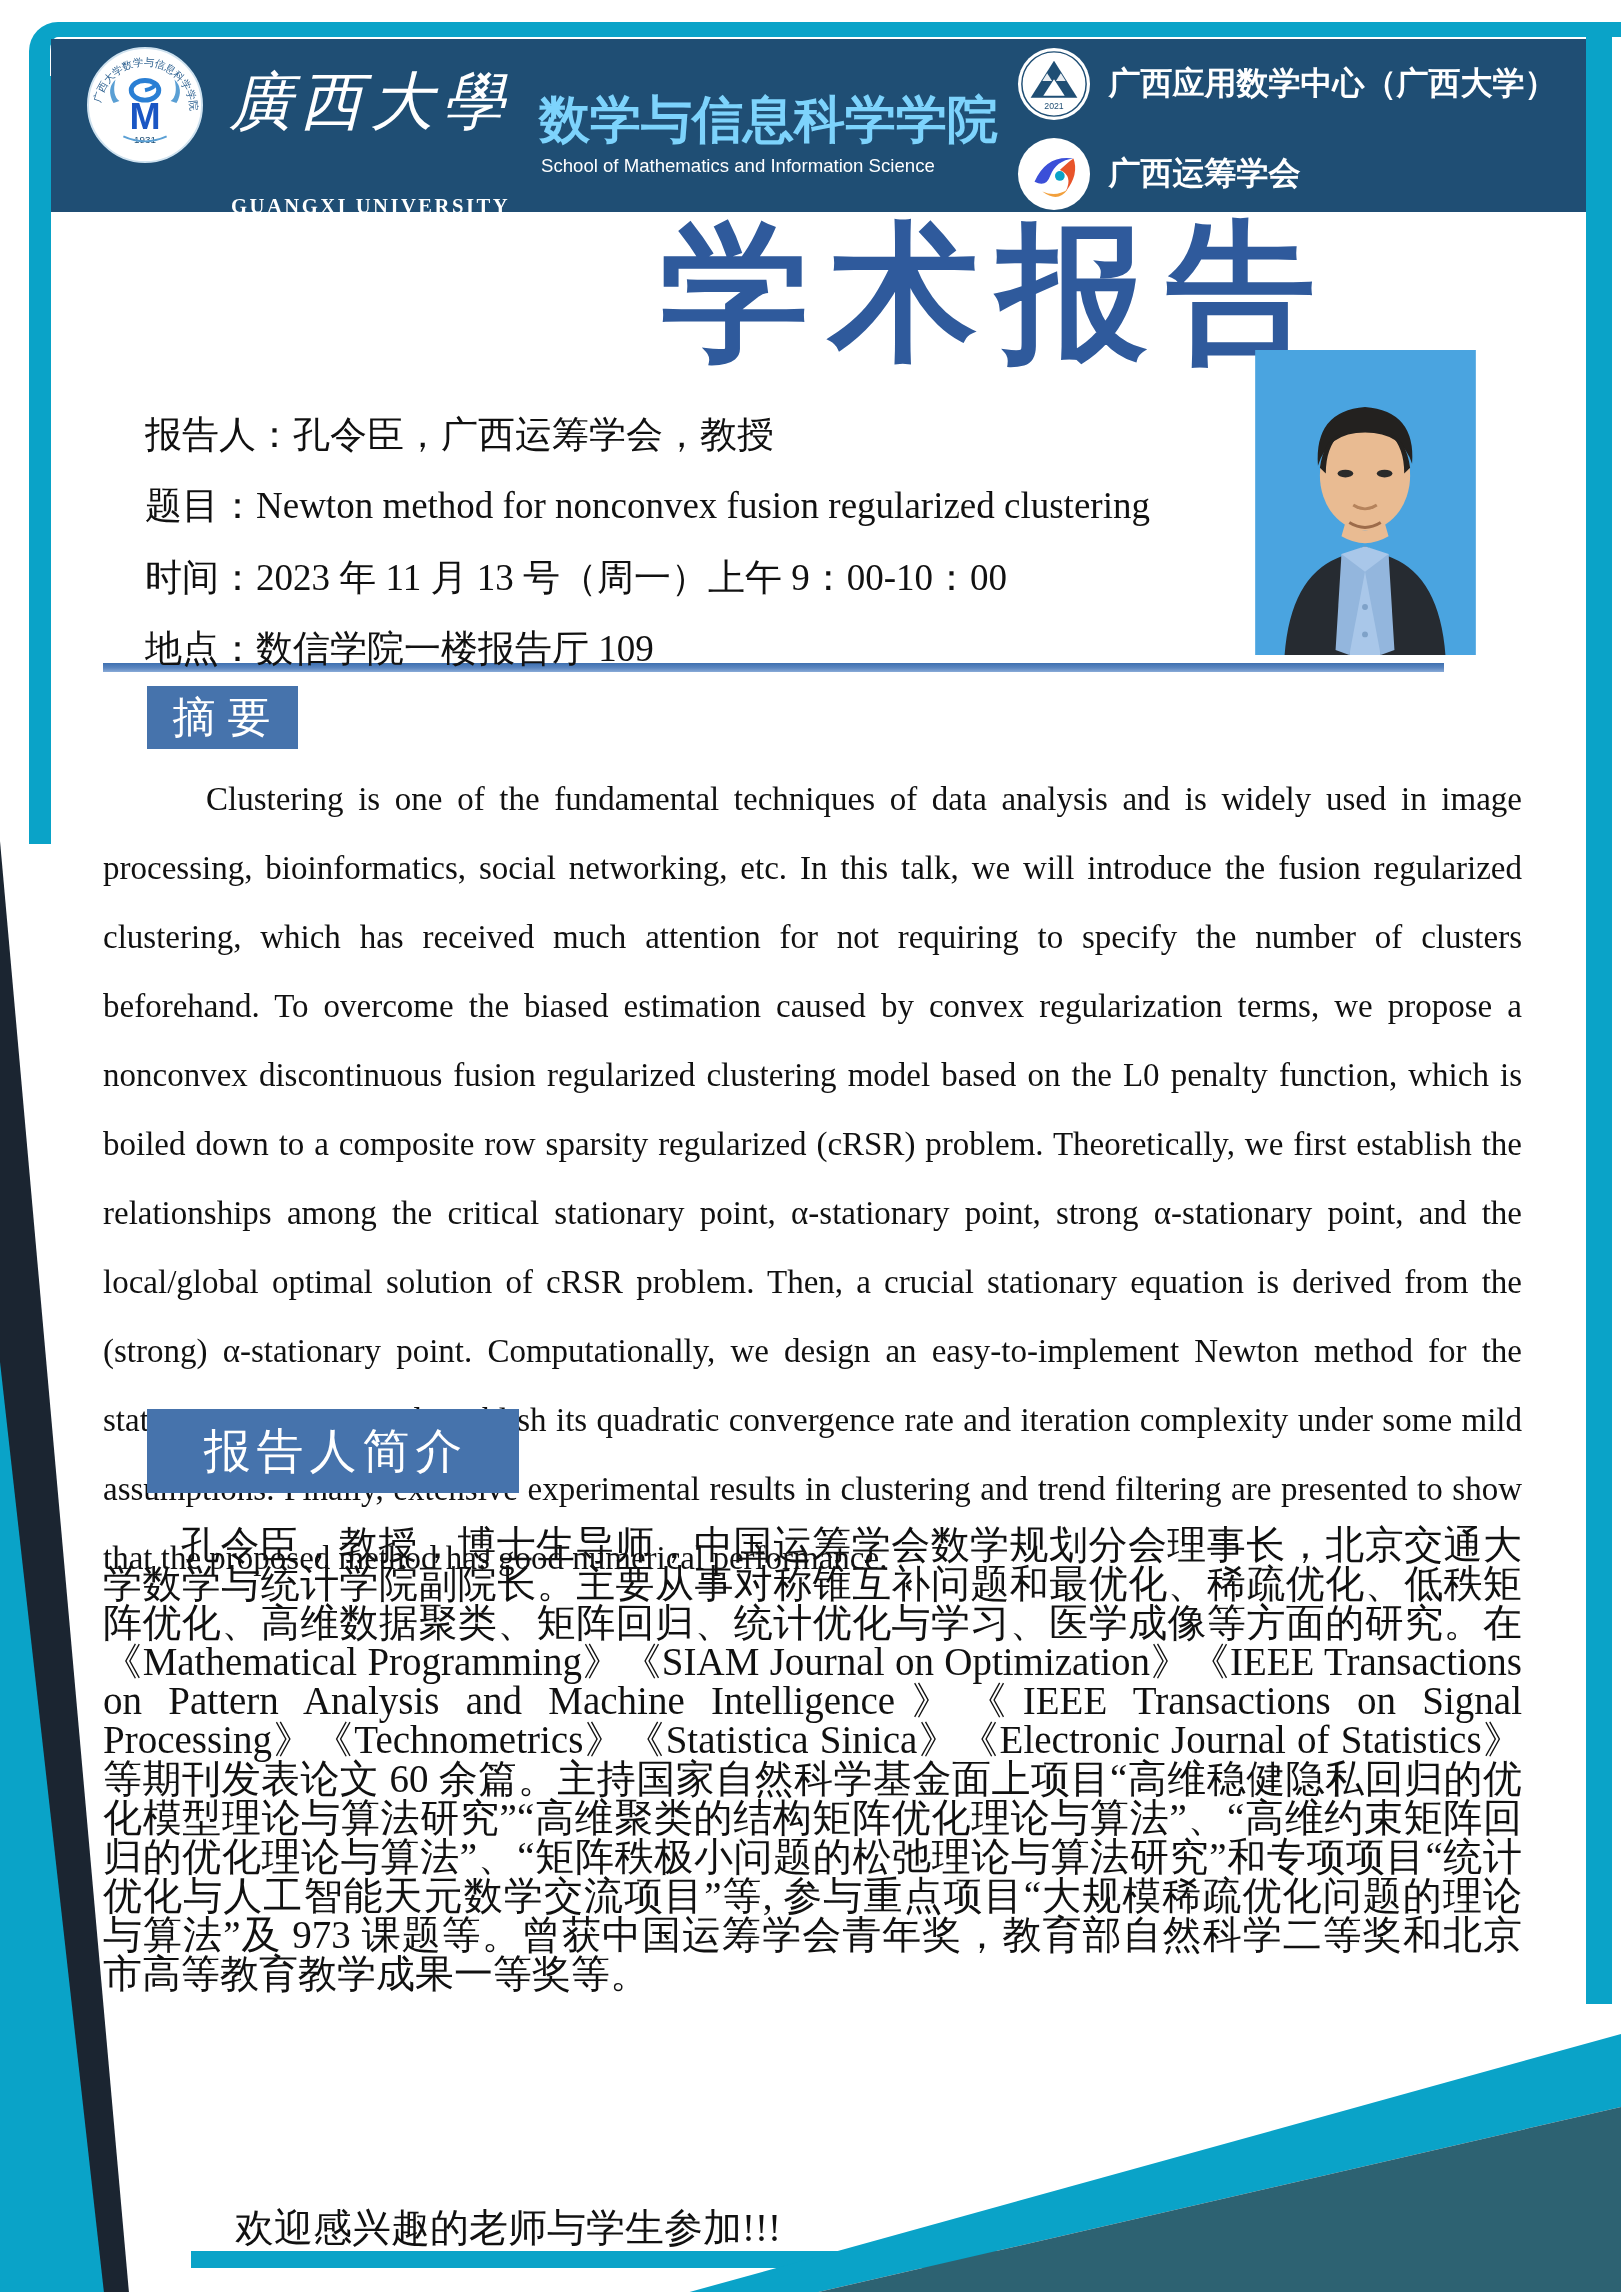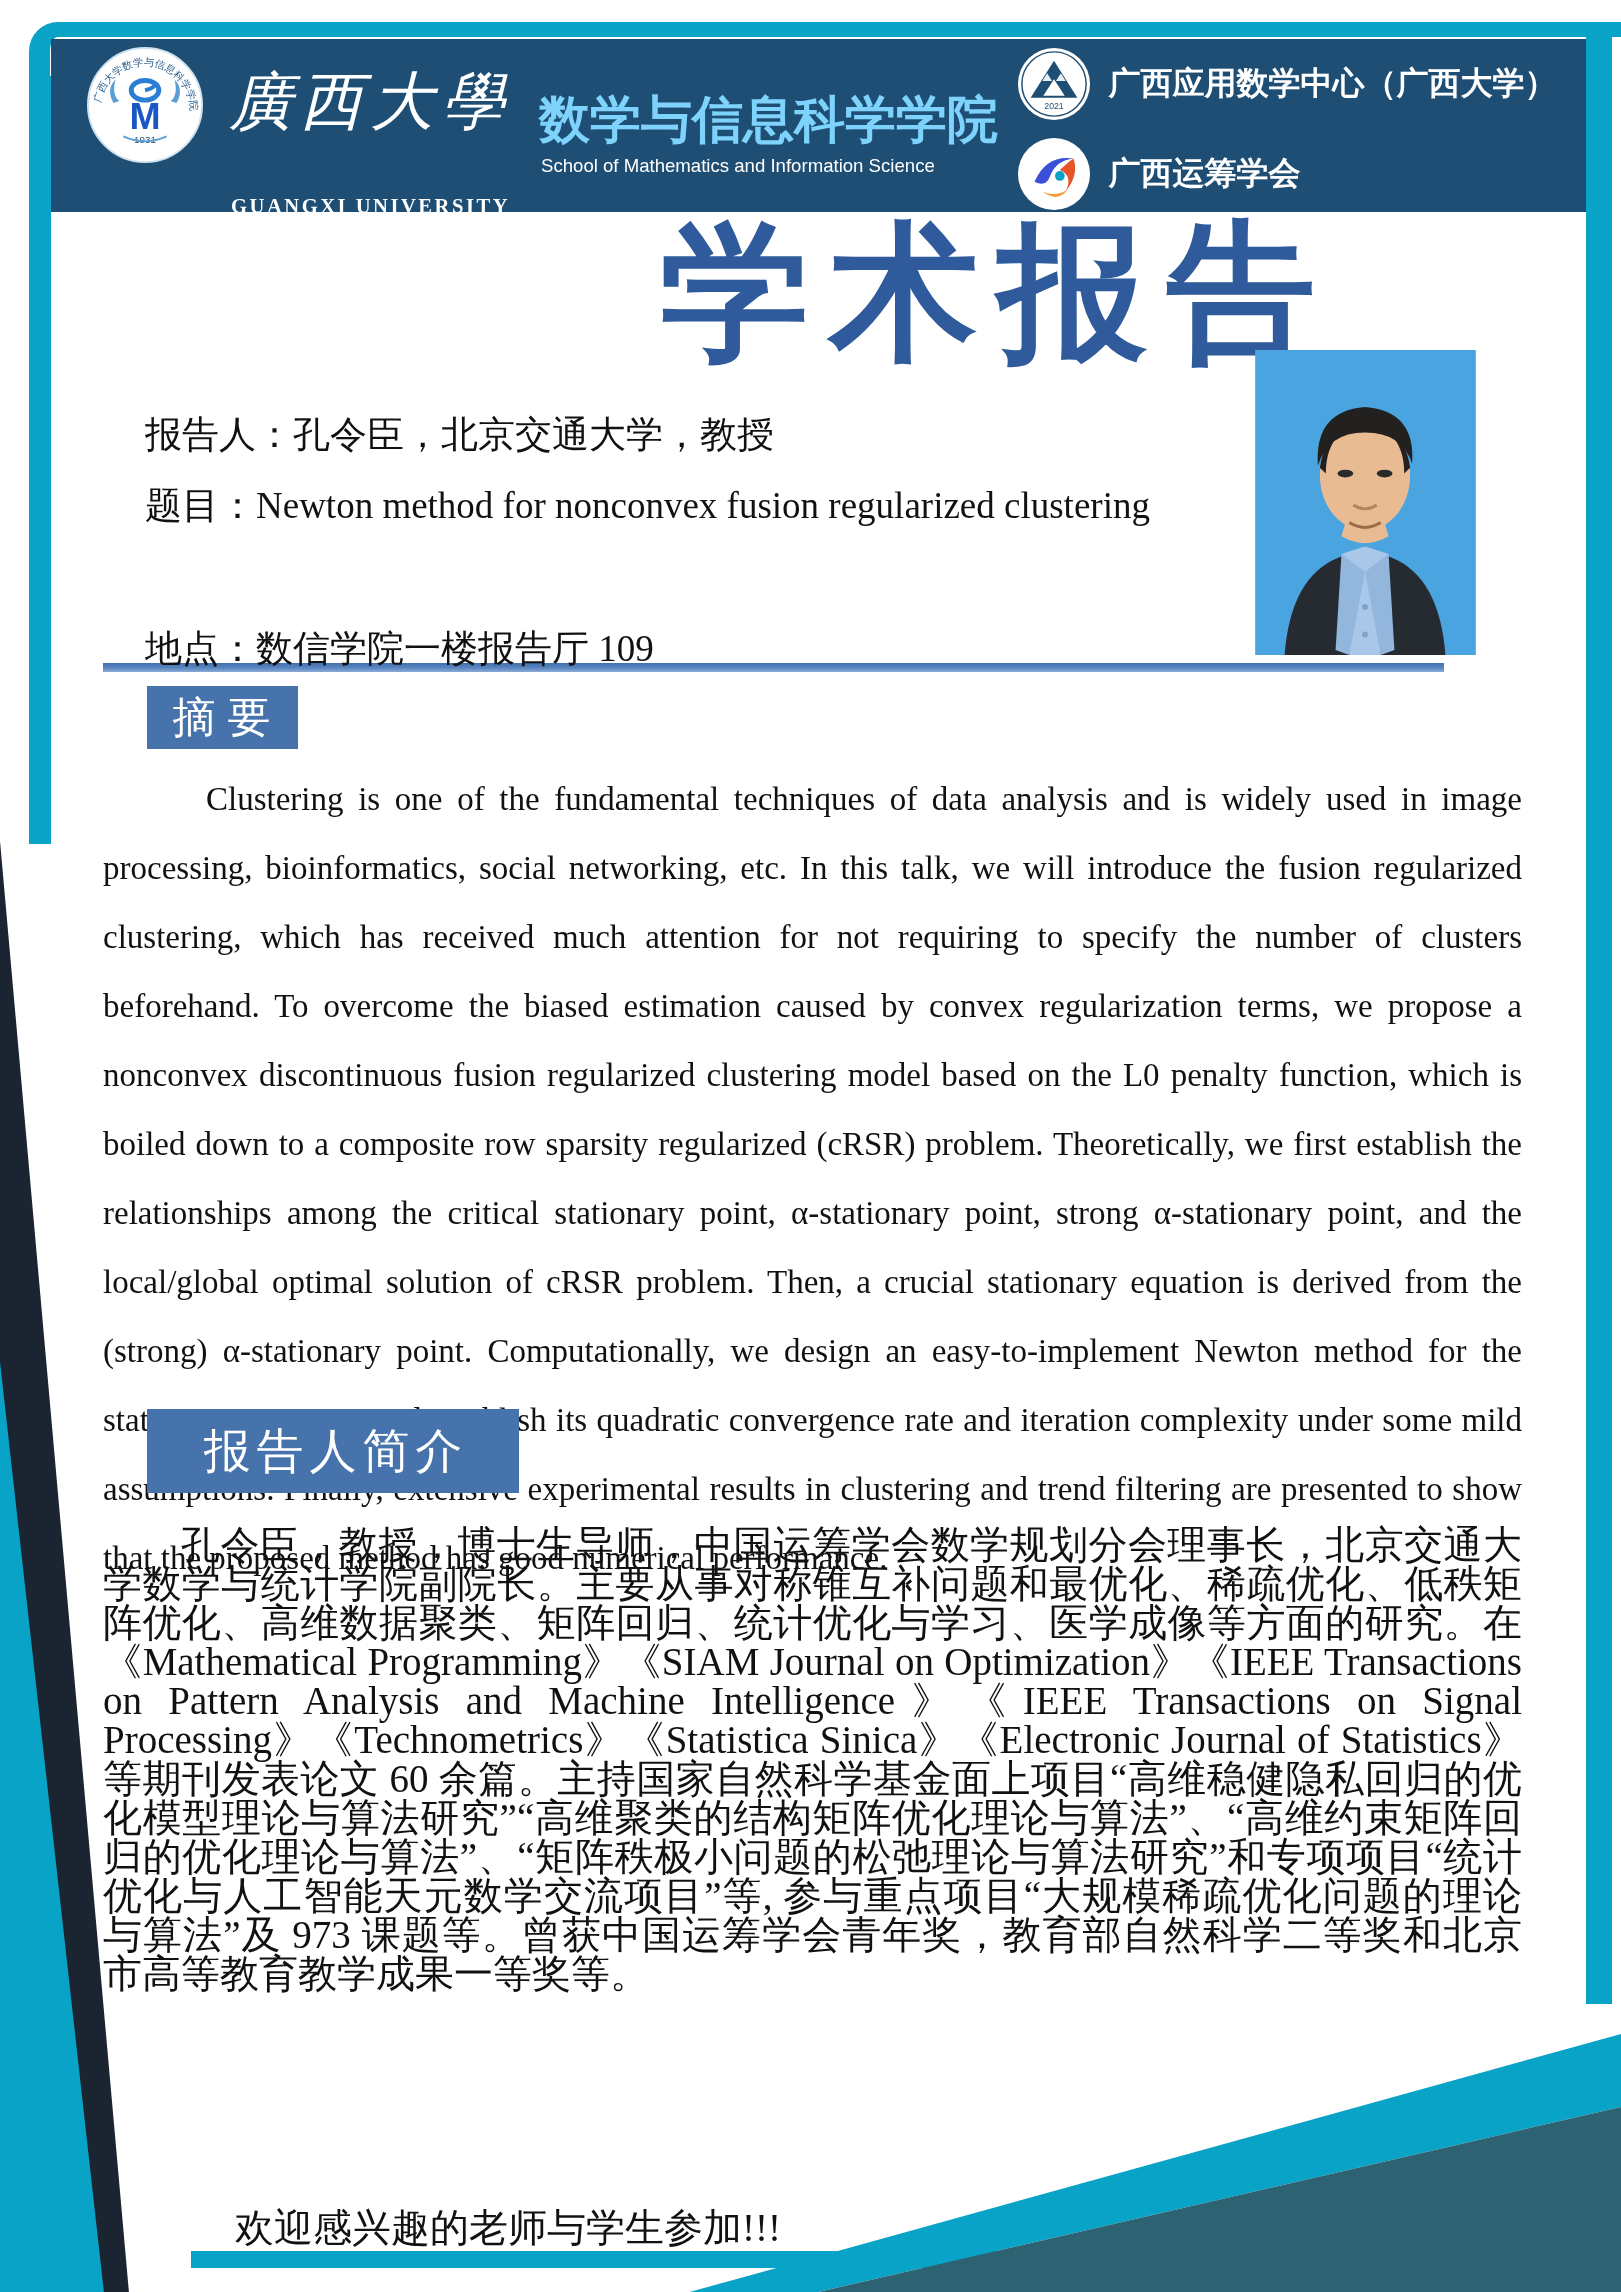--- a/index.html
+++ b/index.html
@@ -119,22 +119,23 @@
           <path d="M26 56 Q40 62 52 54 Q42 68 26 56 Z" fill="#f2a03c"></path>
           <circle cx="44" cy="40" r="5" fill="#0aa3c8"></circle>
         </svg>
       </div>
       <div class="badge-label">广西运筹学会</div>
     </div>
   </div>
 
   <div class="main-title">学术报告</div>
 
-  <div class="info-line l0"><span>报告人：</span><span>孔令臣，北京交通大学，教授</span></div>
+  <div class="info-line l0"><span>报告人：</span><span>孔令臣，广西运筹学会，教授</span></div>
   <div class="info-line l1"><span>题目：</span><span>Newton method for nonconvex fusion regularized clustering</span></div>
+  <div class="info-line l2"><span>时间：</span><span>2023 年 11 月 13 号（周一）上午 9：00-10：00</span></div>
   <div class="info-line l3"><span>地点：</span><span>数信学院一楼报告厅 109</span></div>
 
   <div class="photo">
     <svg viewBox="0 0 225 311" width="221" height="305">
       <rect x="0" y="0" width="225" height="311" fill="#4aa4e0"></rect>
       <ellipse cx="112" cy="128" rx="46" ry="56" fill="#e9bb92"></ellipse>
       <path d="M64 118 Q60 62 112 58 Q164 62 160 116 Q150 84 112 84 Q74 84 64 118 Z" fill="#23211f"></path>
       <path d="M66 120 Q70 92 86 86 Q72 100 72 126 Z" fill="#23211f"></path>
       <path d="M158 120 Q154 92 138 86 Q152 100 152 126 Z" fill="#23211f"></path>
       <ellipse cx="92" cy="126" rx="8" ry="4" fill="#2a2a2a"></ellipse>

